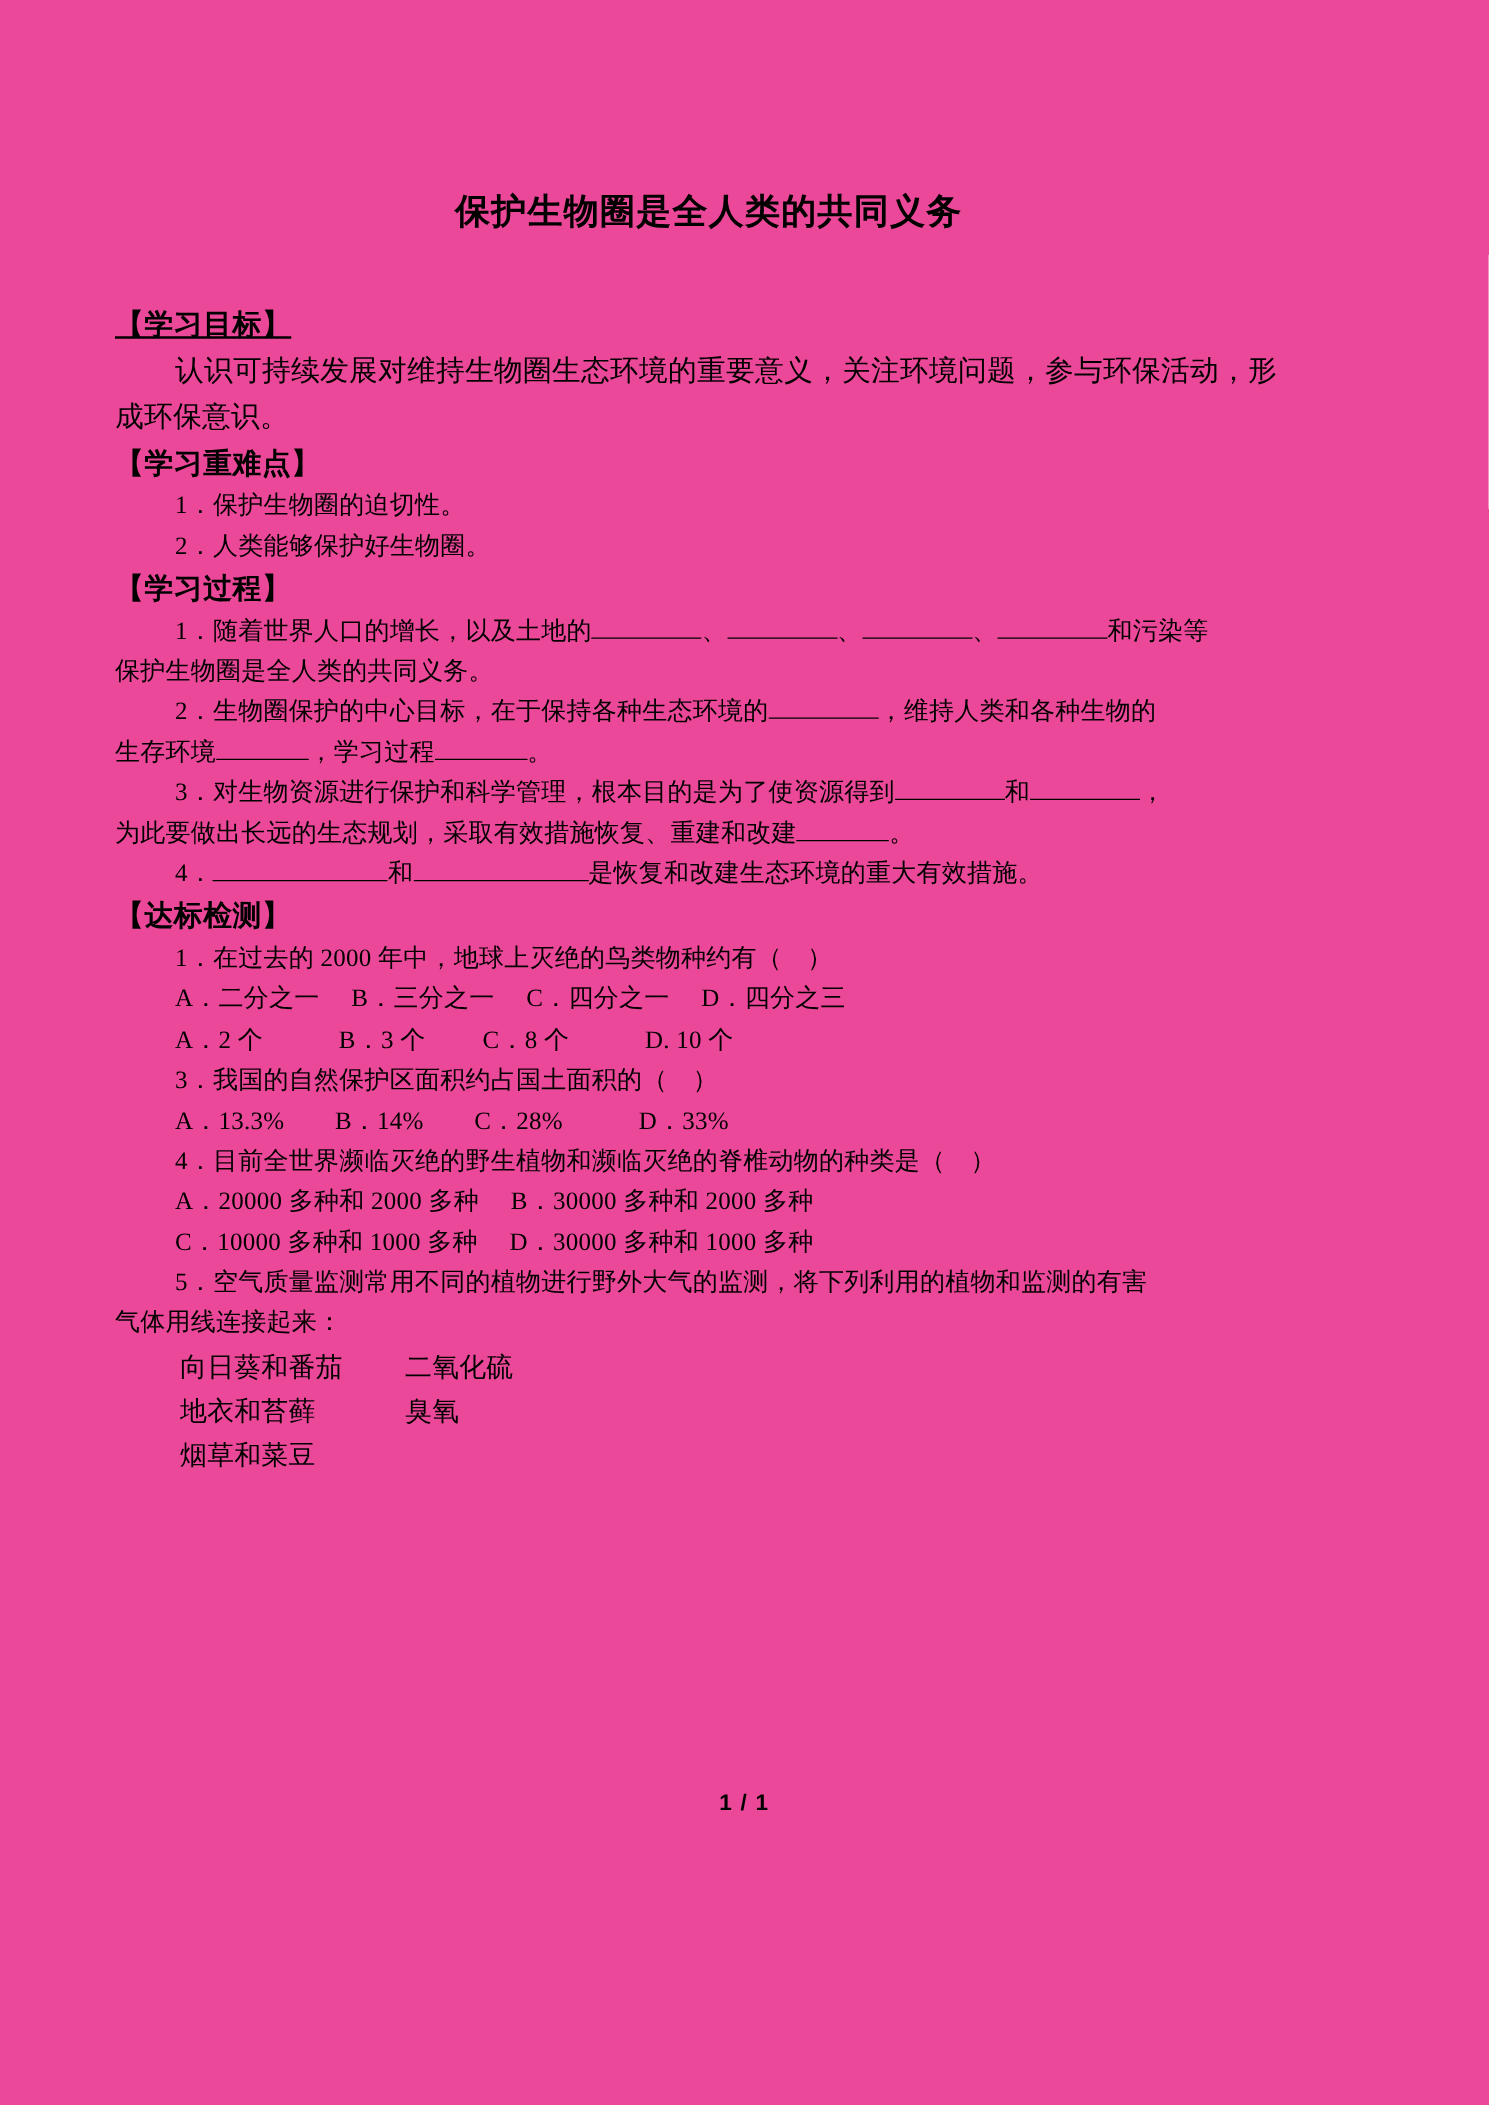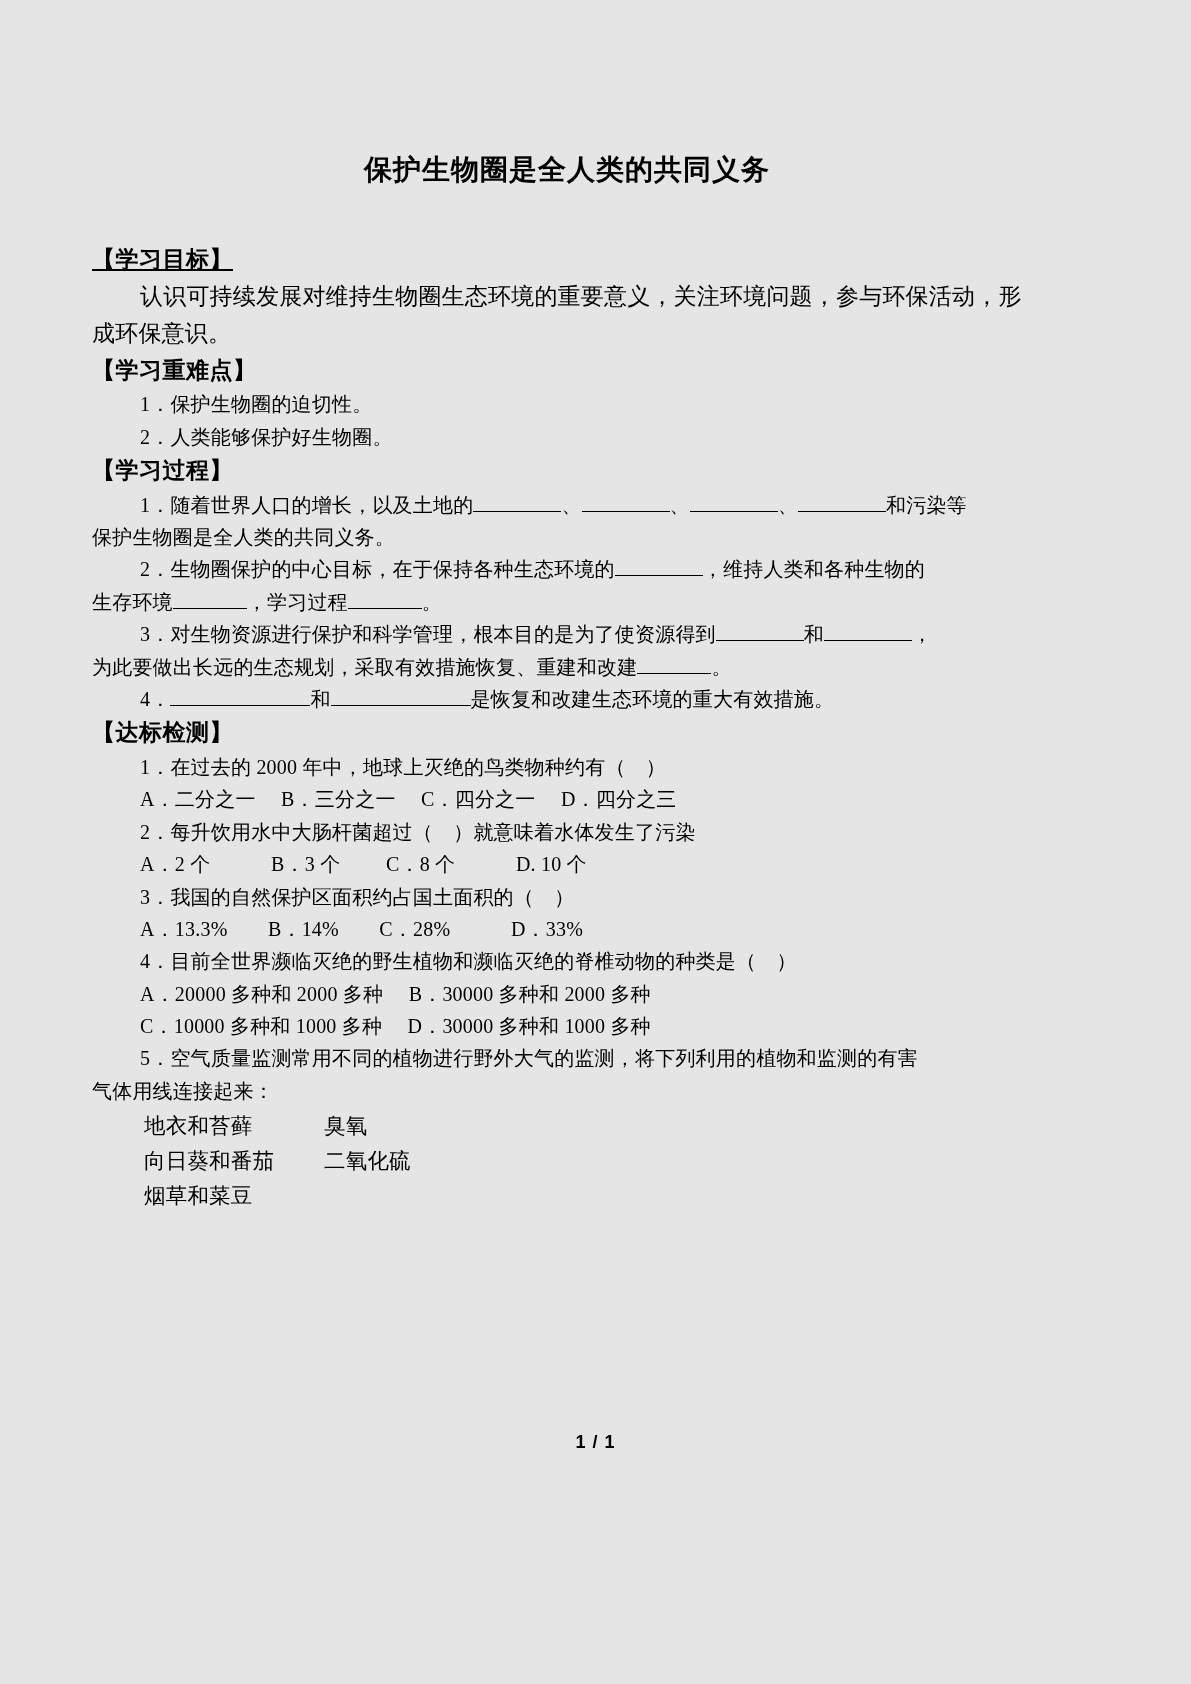--- a/index.html
+++ b/index.html
@@ -8,21 +8,21 @@
     background: #ffffff;
   }
   body {
     font-family: "Liberation Serif", "DejaVu Serif", serif;
     color: #000000;
   }
   .page {
     position: relative;
     width: 1191px;
     height: 1684px;
-    background: #e5e5e5;
+    background: #ec4899;
     box-sizing: border-box;
     padding: 0;
     overflow: hidden;
   }
   .content {
     position: absolute;
     left: 92px;
     top: 0;
     width: 950px;
   }
@@ -137,36 +137,35 @@
 
     <div class="body-line">
       <span style="display:inline-block;width:48px"></span><span>4．</span><span class="blank blank-lg"></span><span>和</span><span class="blank blank-lg"></span><span>是恢复和改建生态环境的重大有效措施。</span>
     </div>
 
     <div class="section-head">【达标检测】</div>
 
     <div class="body-line indent">1．在过去的 2000 年中，地球上灭绝的鸟类物种约有（　）</div>
     <div class="body-line indent">A．二分之一　 B．三分之一　 C．四分之一　 D．四分之三</div>
 
-    <div class="body-line indent">2．每升饮用水中大肠杆菌超过（　）就意味着水体发生了污染</div>
     <div class="body-line indent">A．2 个　　　B．3 个　　 C．8 个　　　D. 10 个</div>
 
     <div class="body-line indent">3．我国的自然保护区面积约占国土面积的（　）</div>
     <div class="body-line indent">A．13.3%　　B．14%　　C．28%　　　D．33%</div>
 
     <div class="body-line indent">4．目前全世界濒临灭绝的野生植物和濒临灭绝的脊椎动物的种类是（　）</div>
     <div class="body-line indent">A．20000 多种和 2000 多种　 B．30000 多种和 2000 多种</div>
     <div class="body-line indent">C．10000 多种和 1000 多种　 D．30000 多种和 1000 多种</div>
 
     <div class="body-line indent">5．空气质量监测常用不同的植物进行野外大气的监测，将下列利用的植物和监测的有害</div>
     <div class="body-line">气体用线连接起来：</div>
 
     <div class="match-block">
+      <div class="match-row"><span class="match-left">向日葵和番茄</span><span class="match-right">二氧化硫</span></div>
       <div class="match-row"><span class="match-left">地衣和苔藓</span><span class="match-right">臭氧</span></div>
-      <div class="match-row"><span class="match-left">向日葵和番茄</span><span class="match-right">二氧化硫</span></div>
       <div class="match-row"><span class="match-left">烟草和菜豆</span><span class="match-right"></span></div>
     </div>
 
   </div>
 
   <div class="footer">1 / 1</div>
 
 </div>
 
 </body></html>

